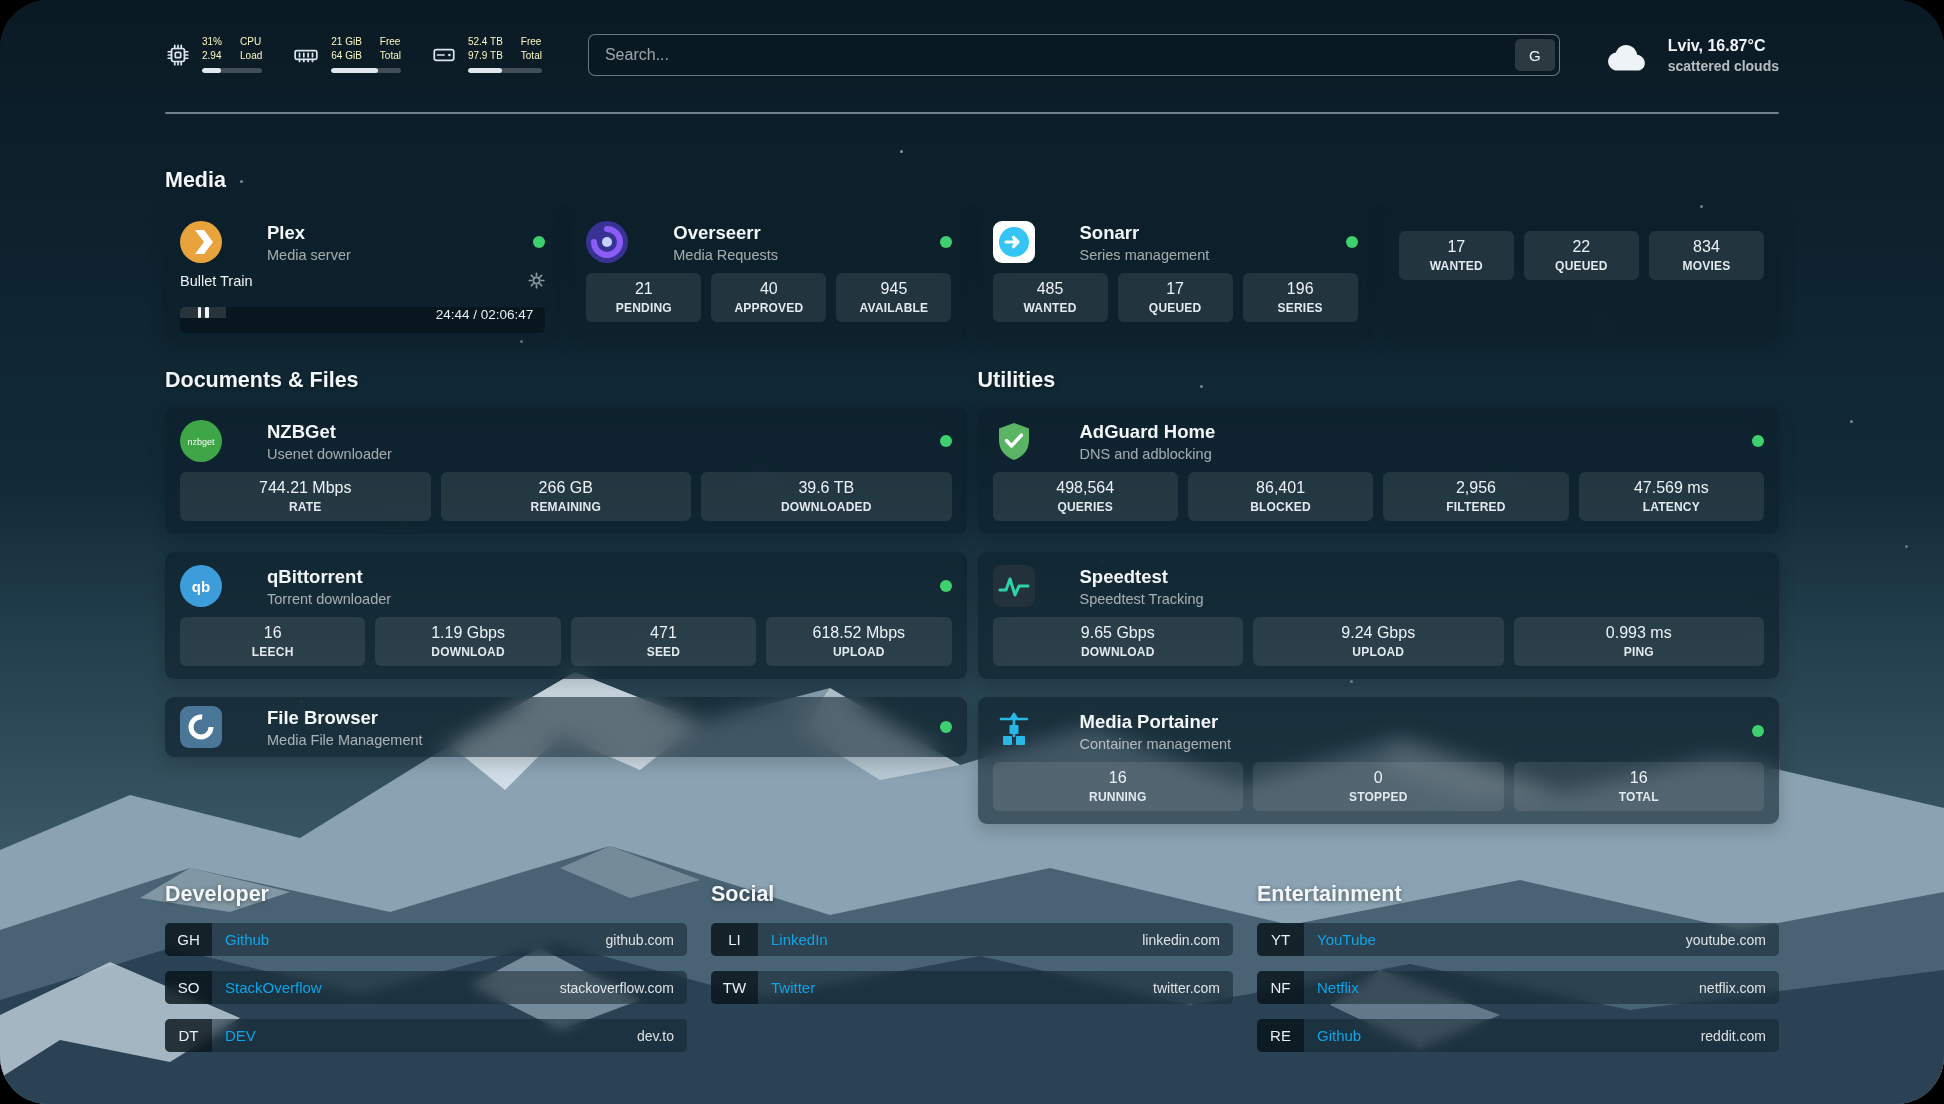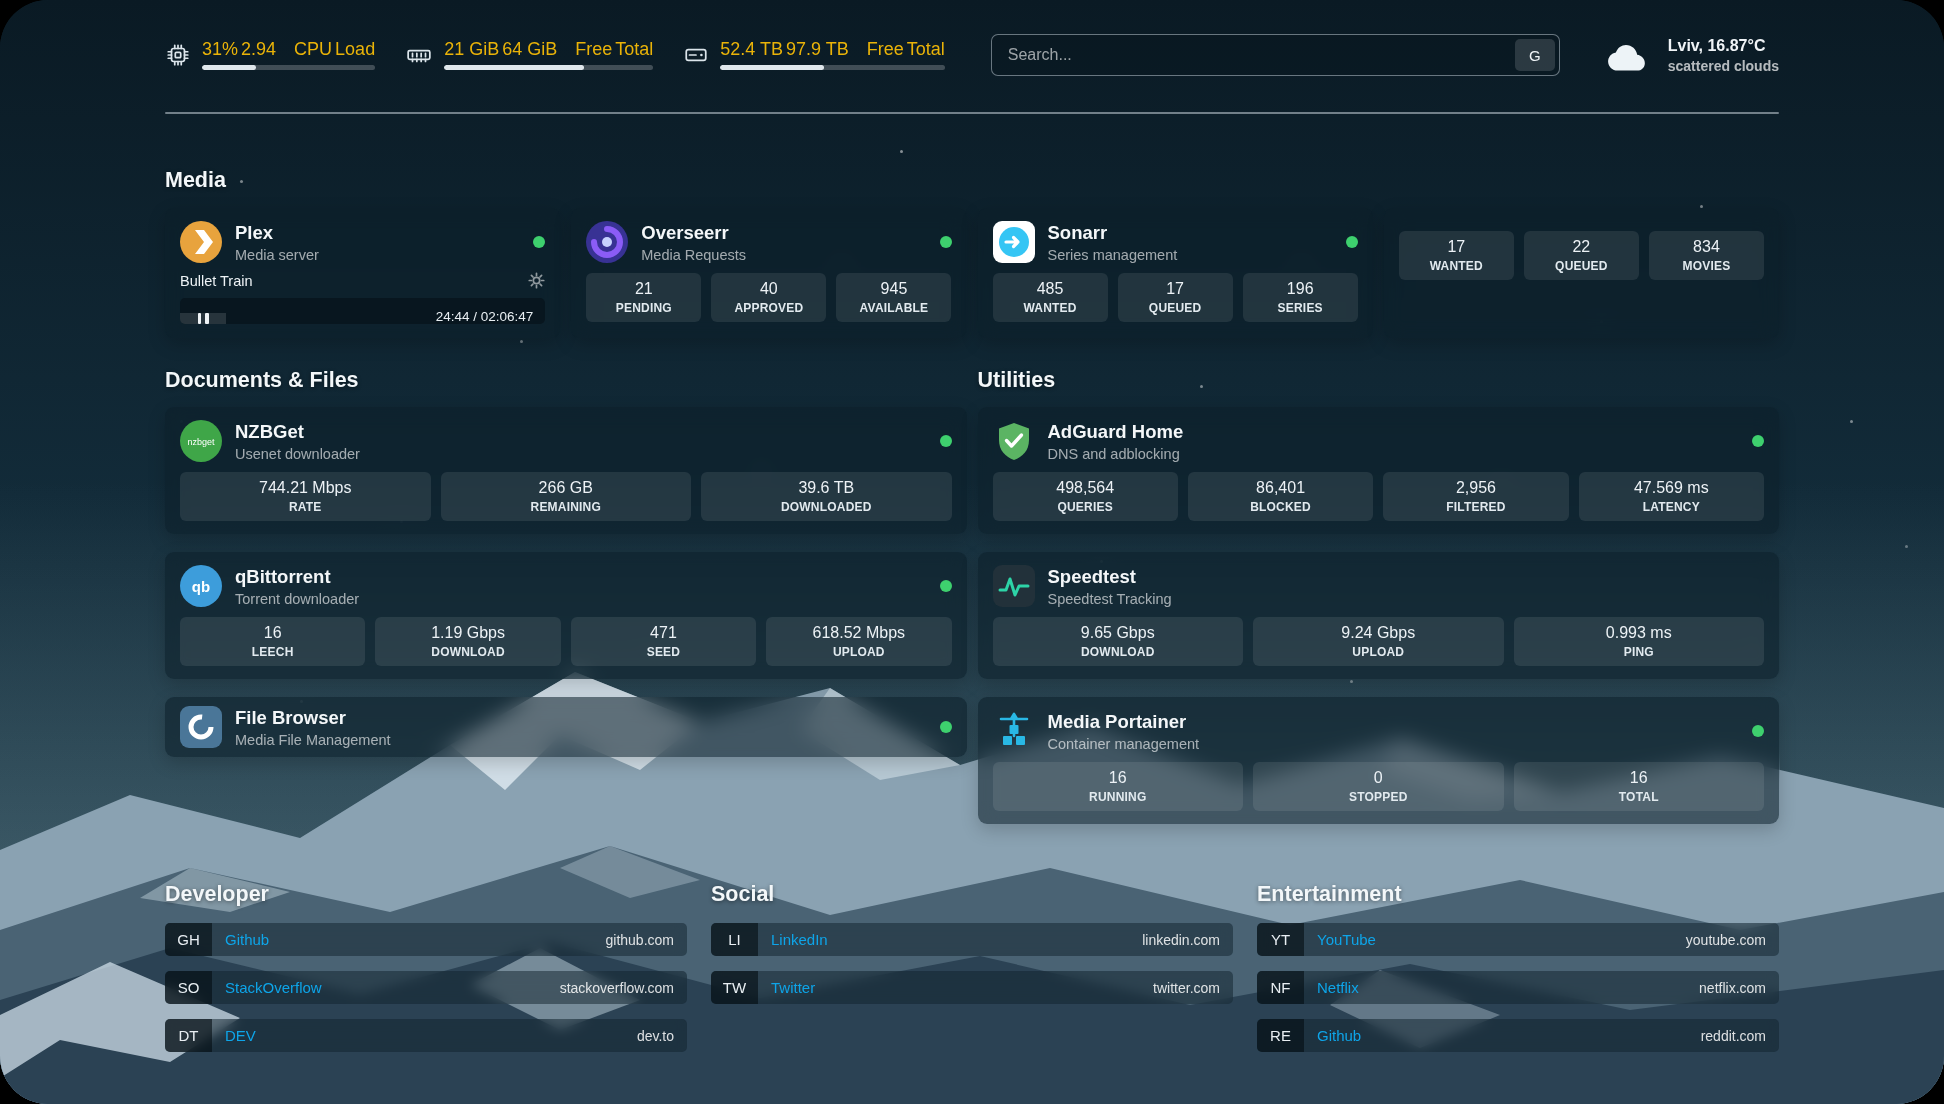--- a/index.html
+++ b/index.html
@@ -17,21 +17,21 @@
       1600px 320px rgba(255,255,255,.4),1905px 545px rgba(255,255,255,.35);}
   .content{position:relative;z-index:2;width:1614px;margin:0 auto;padding-top:34px;color:#eef3f6;}
 
   
   .topbar{display:flex;align-items:center;}
   .resources{display:flex;gap:30px;}
   .res{display:flex;align-items:center;gap:11px;}
   .res-icon{display:flex;color:#dce5eb;}
   .res-body{display:flex;flex-direction:column;gap:6px;}
   .res-cols{display:flex;gap:18px;}
-  .res-col{display:flex;flex-direction:row;gap:3px;font-size:18px;color:#eab308;line-height:1.08;}
+  .res-col{display:flex;flex-direction:column;gap:3px;font-size:10px;color:#fef9c3;line-height:1.08;}
   .res-bar{height:5px;border-radius:3px;background:rgba(255,255,255,.22);overflow:hidden;}
   .res-fill{height:100%;background:#dfe7ec;border-radius:3px;}
   .searchwrap{flex:1;margin:0 46px;position:relative;}
   .search{width:100%;height:42px;box-sizing:border-box;background:rgba(8,20,28,.38);
     border:1.5px solid rgba(200,212,222,.5);border-radius:7px;color:#e7edf2;font-size:16px;
     padding:0 62px 0 16px;font-family:inherit;outline:none;}
   .search::placeholder{color:rgba(255,255,255,.6);}
   .search-btn{position:absolute;right:5px;top:5px;bottom:5px;width:40px;border:none;border-radius:5px;
     background:rgba(255,255,255,.14);color:#eef3f6;font-size:15px;font-family:inherit;cursor:pointer;}
   .weather{display:flex;align-items:flex-end;gap:20px;font-weight:bold;}
@@ -42,34 +42,34 @@
   
   .section-heading{font-size:21.5px;font-weight:600;color:#f3f7f9;text-shadow:0 1px 4px rgba(0,0,0,.45);}
   .media-section{margin-top:54px;}
   .media-grid{margin-top:15px;display:grid;grid-template-columns:repeat(4,1fr);gap:11px;}
   .card{background:rgba(12,31,42,.58);border-radius:9px;padding:13px 15px;box-sizing:border-box;
     backdrop-filter:blur(10px);box-shadow:0 6px 18px rgba(0,0,0,.18);cursor:pointer;}
   .card-media{height:130px;}
   .card-header{display:flex;align-items:center;gap:13px;}
   .app-icon{width:42px;height:42px;flex:none;display:flex;align-items:center;justify-content:center;}
   .app-icon svg{display:block;}
-  .titles{min-width:0;}
+  .titles{min-width:0;margin-left:32px;}
   .card-title{font-size:18.5px;font-weight:600;color:#f4f7f9;white-space:nowrap;}
   .card-sub{font-size:14.5px;color:rgba(255,255,255,.62);margin-top:3px;white-space:nowrap;}
   .status-dot{width:12px;height:12px;border-radius:50%;background:var(--status-green,#3ed06e);margin-left:auto;flex:none;}
   .stats{display:flex;gap:10px;margin-top:10px;}
   .stat{flex:1;background:rgba(255,255,255,.09);border-radius:6px;padding:7px 4px;text-align:center;min-width:0;}
   .stat-value{font-size:16px;color:#edf2f6;white-space:nowrap;}
   .stat-label{font-size:12px;font-weight:700;color:#e2eaef;margin-top:3px;letter-spacing:.2px;white-space:nowrap;}
 
   
   .plex-np{display:flex;align-items:center;justify-content:space-between;margin-top:9px;}
   .np-title{font-size:14.5px;color:#eef3f6;}
   .gear{color:rgba(255,255,255,.55);display:flex;cursor:pointer;}
-  .plex-player{display:flex;align-items:flex-end;margin-top:9px;height:26px;background:rgba(3,12,18,.5);
+  .plex-player{display:flex;align-items:flex-start;margin-top:18px;height:26px;background:rgba(3,12,18,.5);
     border-radius:5px;overflow:hidden;}
   .pause-btn{width:46px;background:rgba(255,255,255,.13);display:flex;align-items:center;justify-content:center;
     gap:4px;border:none;cursor:pointer;padding:0;}
   .pbar{width:3.5px;height:11px;background:#eef3f6;border-radius:1px;display:block;}
   .ptrack{flex:1;position:relative;}
   .pfill{position:absolute;left:0;top:0;bottom:0;background:rgba(255,255,255,.18);}
   .ptime{display:flex;align-items:center;padding:0 12px;font-size:13.5px;color:#e9eff3;}
 
   .columns{margin-top:30px;display:grid;grid-template-columns:1fr 1fr;gap:11px;align-items:start;}
   .colstack > .card{margin-top:14px;}

